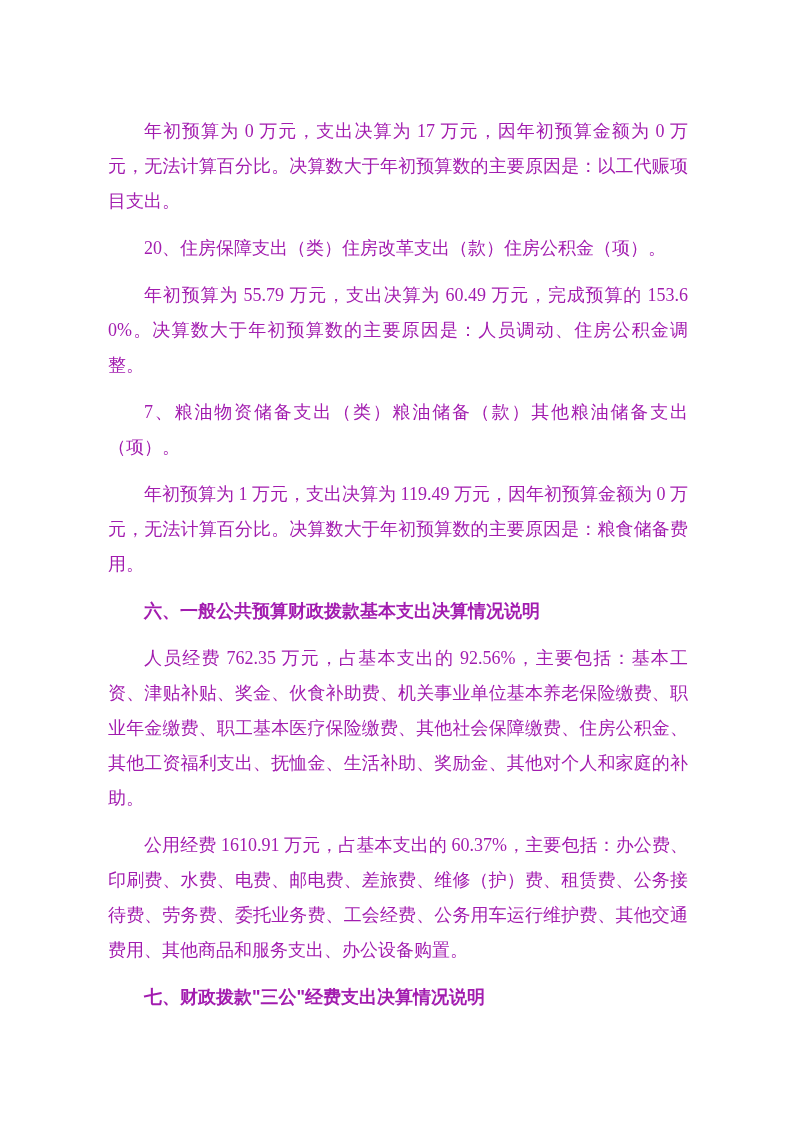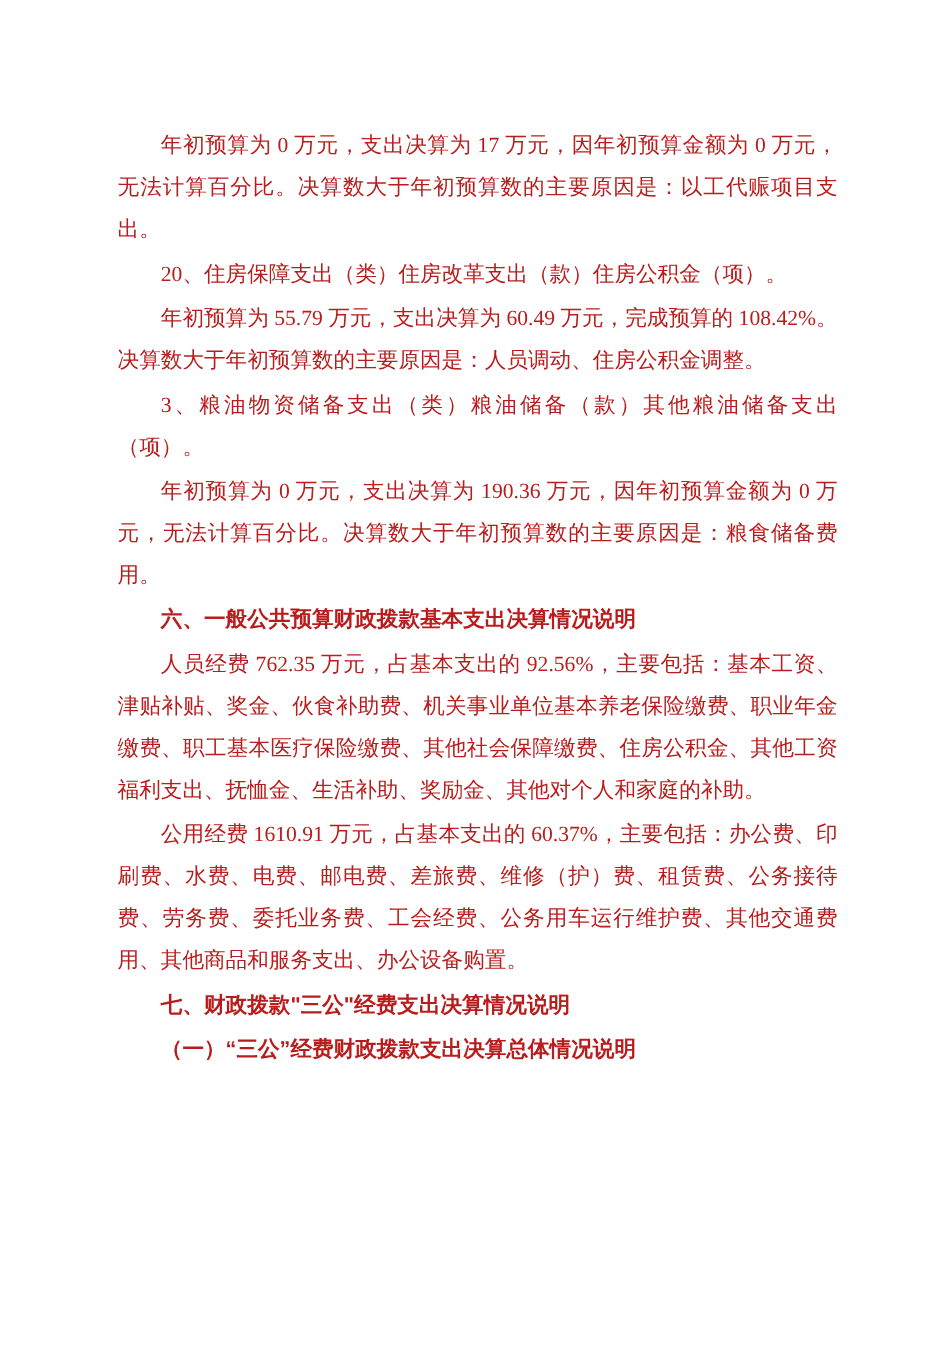--- a/index.html
+++ b/index.html
@@ -10,46 +10,45 @@
   .page {
     position: relative;
     width: 793px;
     height: 1122px;
     background: #ffffff;
     box-sizing: border-box;
     padding: 102px 93px 0 96px;
     overflow: hidden;
   }
   .para, .heading {
-    margin: 2px;
+    margin: 12px;
     padding: 0;
     font-size: 18px;
     line-height: 35px;
-    color: #b91c1c;
+    color: #a21caf;
     text-indent: 2em;
     text-align: justify;
     text-align-last: left;
     word-break: break-all;
   }
   .para {
     font-family: "Liberation Serif", "DejaVu Serif", serif;
     font-weight: normal;
   }
   .heading {
     font-family: "Liberation Sans", "DejaVu Sans", sans-serif;
     font-weight: bold;
   }
 </style>
 </head>
 <body>
 
 <div class="page">
   <p class="para">年初预算为 0 万元，支出决算为 17 万元，因年初预算金额为 0 万元，无法计算百分比。决算数大于年初预算数的主要原因是：以工代赈项目支出。</p>
   <p class="para">20、住房保障支出（类）住房改革支出（款）住房公积金（项）。</p>
-  <p class="para">年初预算为 55.79 万元，支出决算为 60.49 万元，完成预算的 108.42%。决算数大于年初预算数的主要原因是：人员调动、住房公积金调整。</p>
-  <p class="para">3、粮油物资储备支出（类）粮油储备（款）其他粮油储备支出（项）。</p>
-  <p class="para">年初预算为 0 万元，支出决算为 190.36 万元，因年初预算金额为 0 万元，无法计算百分比。决算数大于年初预算数的主要原因是：粮食储备费用。</p>
+  <p class="para">年初预算为 55.79 万元，支出决算为 60.49 万元，完成预算的 153.60%。决算数大于年初预算数的主要原因是：人员调动、住房公积金调整。</p>
+  <p class="para">7、粮油物资储备支出（类）粮油储备（款）其他粮油储备支出（项）。</p>
+  <p class="para">年初预算为 1 万元，支出决算为 119.49 万元，因年初预算金额为 0 万元，无法计算百分比。决算数大于年初预算数的主要原因是：粮食储备费用。</p>
   <p class="heading">六、一般公共预算财政拨款基本支出决算情况说明</p>
   <p class="para">人员经费 762.35 万元，占基本支出的 92.56%，主要包括：基本工资、津贴补贴、奖金、伙食补助费、机关事业单位基本养老保险缴费、职业年金缴费、职工基本医疗保险缴费、其他社会保障缴费、住房公积金、其他工资福利支出、抚恤金、生活补助、奖励金、其他对个人和家庭的补助。</p>
   <p class="para">公用经费 1610.91 万元，占基本支出的 60.37%，主要包括：办公费、印刷费、水费、电费、邮电费、差旅费、维修（护）费、租赁费、公务接待费、劳务费、委托业务费、工会经费、公务用车运行维护费、其他交通费用、其他商品和服务支出、办公设备购置。</p>
   <p class="heading">七、财政拨款"三公"经费支出决算情况说明</p>
-  <p class="heading">（一）“三公”经费财政拨款支出决算总体情况说明</p>
 </div>
 
 </body></html>

